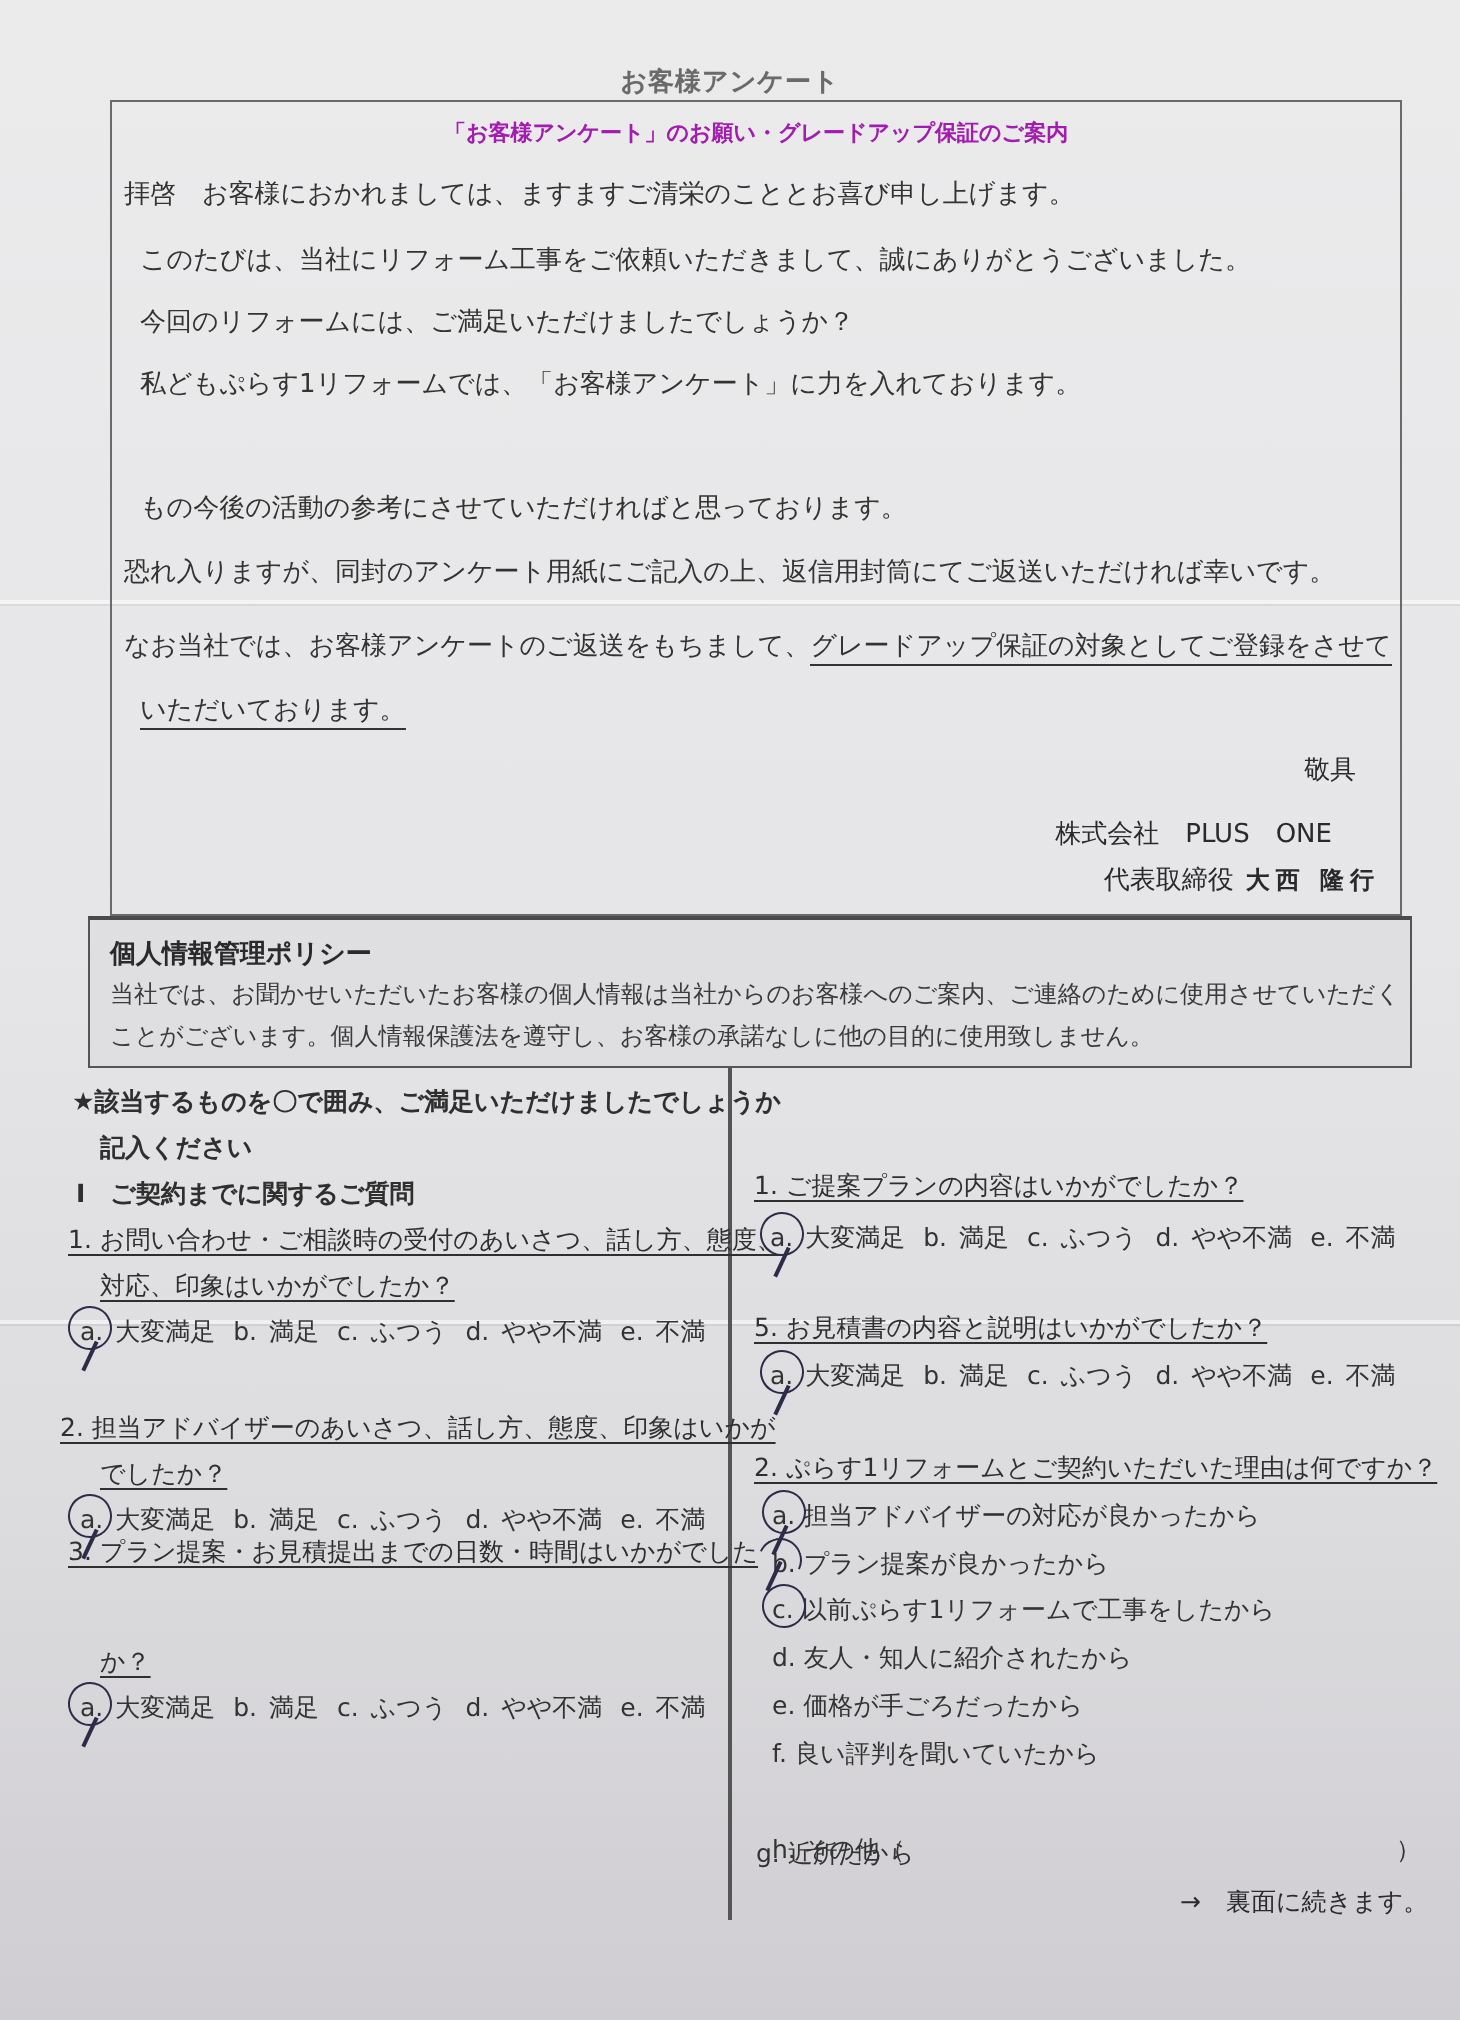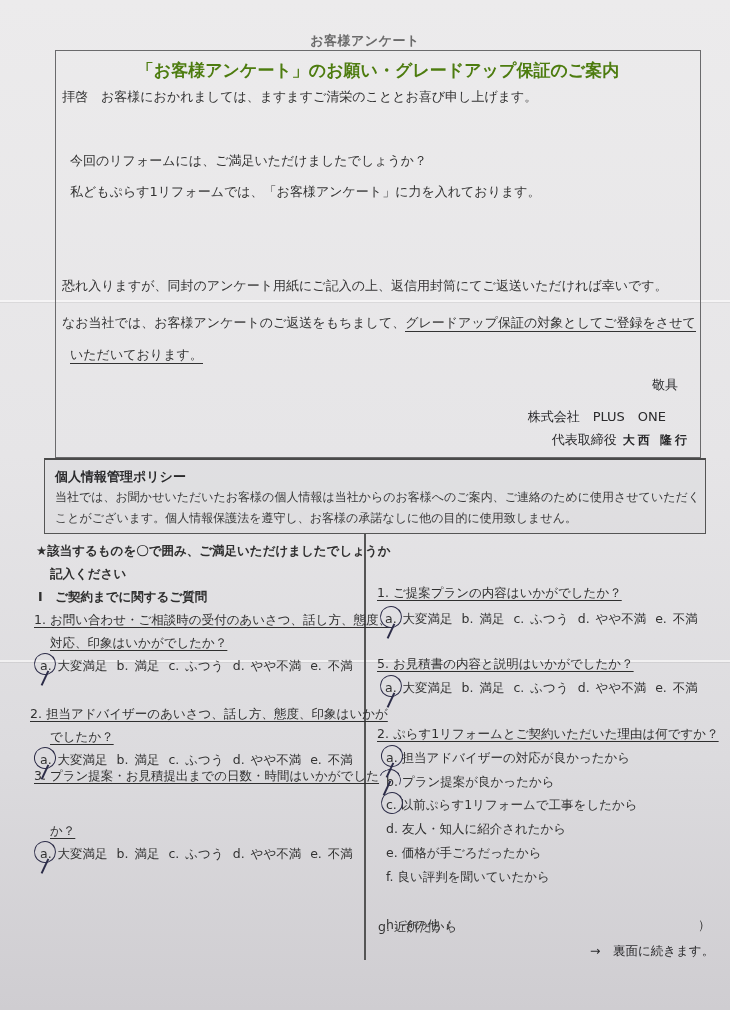--- a/index.html
+++ b/index.html
@@ -17,21 +17,21 @@
     text-align: center; font-size: 13px; color: #6a6a6a;
     font-weight: bold; letter-spacing: 0.5px;
   }
 
   .letter-box {
     position: absolute; left: 55px; top: 50px; width: 646px; height: 408px;
     border: 1.5px solid #6a6a6c;
   }
   .letter-heading {
     position: absolute; left: 0; width: 100%; top: 8px;
-    text-align: center; font-size: 17px; font-weight: bold; color: #4d7c0f;
+    text-align: center; font-size: 11px; font-weight: bold; color: #a21caf;
   }
   .letter-line {
     position: absolute; left: 6px; font-size: 13px; white-space: nowrap; color: #333;
   }
   .letter-line.indent { left: 14px; }
   .u { border-bottom: 1.5px solid #333; padding-bottom: 1px; }
 
   .closing { position: absolute; right: 22px; top: 325px; font-size: 13px; text-align: right; }
   .company { position: absolute; right: 34px; top: 357px; font-size: 13px; }
   .rep { position: absolute; right: 10px; top: 380px; font-size: 13px; }
@@ -72,22 +72,24 @@
 <div class="page">
 
   <div class="fold" style="top:300px;"></div>
   <div class="fold" style="top:660px;"></div>
 
   <div class="doc-title">お客様アンケート</div>
 
   <div class="letter-box">
     <div class="letter-heading">「お客様アンケート」のお願い・グレードアップ保証のご案内</div>
     <div class="letter-line" style="top:37px;">拝啓　お客様におかれましては、ますますご清栄のこととお喜び申し上げます。</div>
+    <div class="letter-line indent" style="top:70px;">このたびは、当社にリフォーム工事をご依頼いただきまして、誠にありがとうございました。</div>
     <div class="letter-line indent" style="top:101px;">今回のリフォームには、ご満足いただけましたでしょうか？</div>
     <div class="letter-line indent" style="top:132px;">私どもぷらす1リフォームでは、「お客様アンケート」に力を入れております。</div>
+    <div class="letter-line indent" style="top:194px;">もの今後の活動の参考にさせていただければと思っております。</div>
     <div class="letter-line" style="top:226px;">恐れ入りますが、同封のアンケート用紙にご記入の上、返信用封筒にてご返送いただければ幸いです。</div>
     <div class="letter-line" style="top:263px;">
       <span>なお当社では、お客様アンケートのご返送をもちまして、</span><span class="u">グレードアップ保証の対象としてご登録をさせて</span>
     </div>
     <div class="letter-line indent" style="top:295px;">
       <span class="u">いただいております。</span>
     </div>
     <div class="closing">敬具</div>
     <div class="company">株式会社　PLUS　ONE</div>
     <div class="rep">

